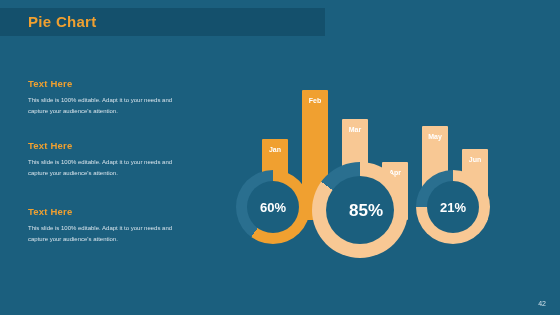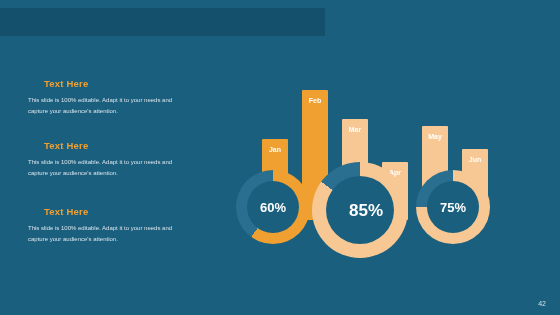--- a/index.html
+++ b/index.html
@@ -42,21 +42,21 @@
   
   .text-block {
     position: absolute;
     left: 28px;
     width: 160px;
   }
   .tb-head {
     font-size: 9.5px;
     font-weight: bold;
     color: #f0a030;
-    margin: 0 0 6px 16px;
+    margin: 0 0 6px 0;
     letter-spacing: 0.2px;
   }
   .tb-body {
     font-size: 6px;
     line-height: 1.75;
     color: #d8e4ec;
     margin: 0;
     width: 150px;
   }
   #tb0 { top: 78px; }
@@ -117,20 +117,21 @@
     font-size: 7px;
     color: #cfe0ea;
   }
 </style>
 </head>
 <body>
 
 <div id="slide">
 
   <div id="title-bar"></div>
+  <div id="title-text">Pie Chart</div>
 
   <div class="text-block" id="tb0">
     <p class="tb-head">Text Here</p>
     <p class="tb-body">This slide is 100% editable. Adapt it to your needs and capture your audience's attention.</p>
   </div>
   <div class="text-block" id="tb1">
     <p class="tb-head">Text Here</p>
     <p class="tb-body">This slide is 100% editable. Adapt it to your needs and capture your audience's attention.</p>
   </div>
   <div class="text-block" id="tb2">
@@ -165,20 +166,20 @@
             <span class="donut-value" style="font-size: 13px;">60%</span>
           </div>
         </div>
         <div class="donut" style="left: 72px; top: 112px; width: 96px; height: 96px; background: conic-gradient(rgb(248, 200, 148) 0deg, rgb(248, 200, 148) 306deg, rgb(42, 111, 143) 306deg, rgb(42, 111, 143) 360deg);">
           <div class="donut-hole" style="width: 68px; height: 68px;">
             <span class="donut-value" style="font-size: 17px; margin-left: 12px;">85%</span>
           </div>
         </div>
         <div class="donut" style="left: 176px; top: 120px; width: 74px; height: 74px; background: conic-gradient(rgb(248, 200, 148) 0deg, rgb(248, 200, 148) 270deg, rgb(42, 111, 143) 270deg, rgb(42, 111, 143) 360deg);">
           <div class="donut-hole" style="width: 52px; height: 52px;">
-            <span class="donut-value" style="font-size: 13px;">75%</span>
+            <span class="donut-value" style="font-size: 13px;">21%</span>
           </div>
         </div>
       </div>
   </div>
 
   <div id="page-number">42</div>
 </div>
 
 </body></html>

